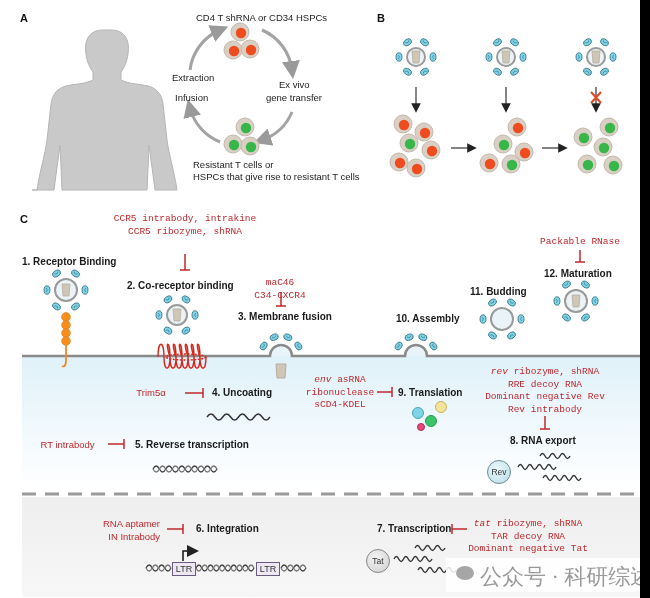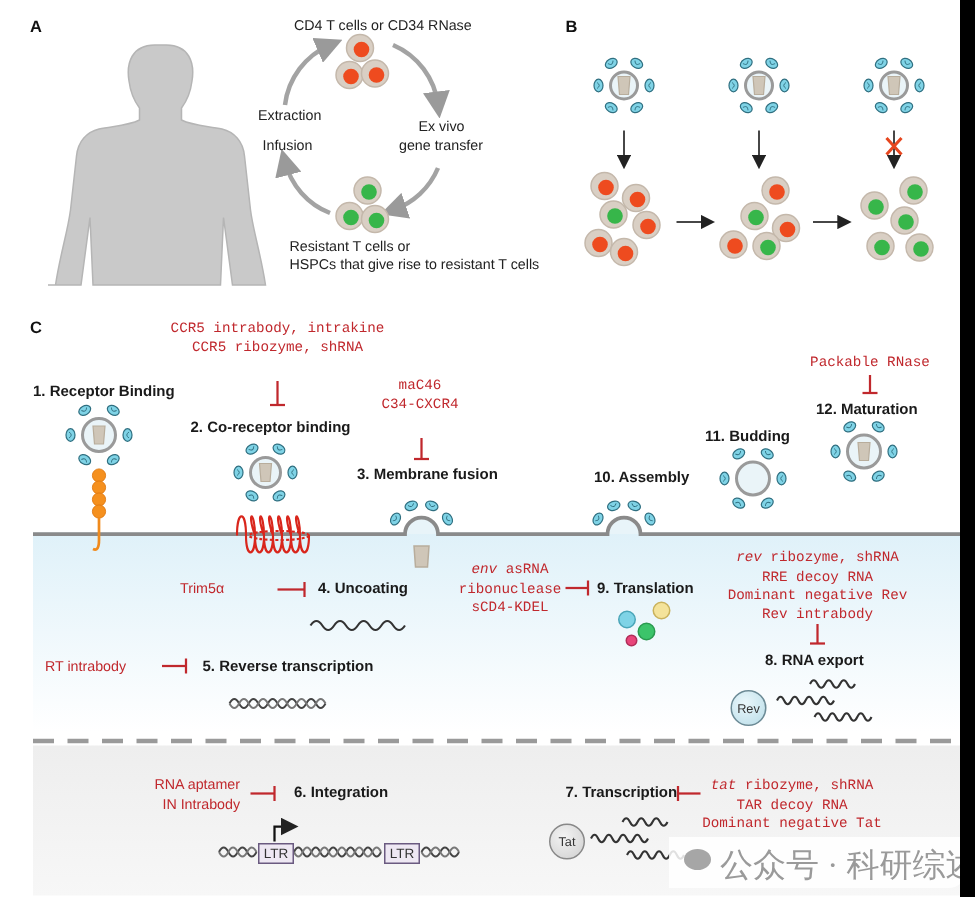--- a/index.html
+++ b/index.html
@@ -3,21 +3,21 @@
 <meta charset="utf-8">
 <style>
   html,body{margin:0;padding:0;background:#fff;}
   body{width:650px;height:598px;position:relative;overflow:hidden;font-family:"Liberation Sans",sans-serif;}
   .abs{position:absolute;}
   .lbl{font-size:9.5px;color:#222;white-space:nowrap;}
   .step{font-size:10px;font-weight:bold;color:#1a1a1a;white-space:nowrap;}
   .red{font-size:9.5px;color:#c0282d;white-space:nowrap;text-align:center;line-height:12.5px;}
   .panel{font-size:11px;font-weight:bold;color:#111;}
   .center{text-align:center;font-family:Liberation Mono, monospace;}
-  .right{text-align:left;}
+  .right{text-align:center;}
   svg{position:absolute;left:0;top:0;}
   .blackbar{position:absolute;right:0;top:0;width:10px;height:598px;background:#000;}
   .wm{position:absolute;left:446px;top:558px;width:200px;height:34px;background:rgba(255,255,255,0.85);border-radius:0 0 14px 0;}
   .wmtxt{position:absolute;left:480px;top:562px;font-size:22px;color:#9a9a9a;white-space:nowrap;font-family:Liberation Serif, serif;}
 </style>
 </head>
 <body>
 
 <svg id="gfx" width="650" height="598">
   <defs>
@@ -413,21 +413,21 @@
       <path d="M540,456 Q542.5,451 545,456 Q547.5,461 550,456 Q552.5,451 555,456 Q557.5,461 560,456 Q562.5,451 565,456 Q567.5,461 570,456" fill="none" stroke="#333" stroke-width="1.4"></path>
       <path d="M518,467 Q520.375,462 522.75,467 Q525.125,472 527.5,467 Q529.875,462 532.25,467 Q534.625,472 537,467 Q539.375,462 541.75,467 Q544.125,472 546.5,467 Q548.875,462 551.25,467 Q553.625,472 556,467" fill="none" stroke="#333" stroke-width="1.4"></path>
       <path d="M543,478 Q545.375,473 547.75,478 Q550.125,483 552.5,478 Q554.875,473 557.25,478 Q559.625,483 562,478 Q564.375,473 566.75,478 Q569.125,483 571.5,478 Q573.875,473 576.25,478 Q578.625,483 581,478" fill="none" stroke="#333" stroke-width="1.4"></path>
       <path d="M415,548 Q417.5,543 420,548 Q422.5,553 425,548 Q427.5,543 430,548 Q432.5,553 435,548 Q437.5,543 440,548 Q442.5,553 445,548" fill="none" stroke="#333" stroke-width="1.4"></path>
       <path d="M394,559 Q396.375,554 398.75,559 Q401.125,564 403.5,559 Q405.875,554 408.25,559 Q410.625,564 413,559 Q415.375,554 417.75,559 Q420.125,564 422.5,559 Q424.875,554 427.25,559 Q429.625,564 432,559" fill="none" stroke="#333" stroke-width="1.4"></path>
       <path d="M418,570 Q420.375,565 422.75,570 Q425.125,575 427.5,570 Q429.875,565 432.25,570 Q434.625,575 437,570 Q439.375,565 441.75,570 Q444.125,575 446.5,570 Q448.875,565 451.25,570 Q453.625,575 456,570" fill="none" stroke="#333" stroke-width="1.4"></path>
     </g>
 </svg>
 
 <div class="abs panel" style="left:20px;top:12px">A</div>
-<div class="abs lbl" style="left:196px;top:12px">CD4 T cells or CD34 RNase</div>
+<div class="abs lbl" style="left:196px;top:12px">CD4 T shRNA or CD34 HSPCs</div>
 <div class="abs lbl" style="left:172px;top:72px">Extraction</div>
 <div class="abs lbl" style="left:175px;top:92px">Infusion</div>
 <div class="abs lbl" style="left:279px;top:79px;">Ex vivo</div>
 <div class="abs lbl" style="left:266px;top:92px">gene transfer</div>
 <div class="abs lbl" style="left:193px;top:159px">Resistant T cells or</div>
 <div class="abs lbl" style="left:193px;top:171px">HSPCs that give rise to resistant T cells</div>
 
 <div class="abs panel" style="left:377px;top:12px">B</div>
 
 <div class="abs panel" style="left:20px;top:213px">C</div>
@@ -442,21 +442,21 @@
 <div class="abs step" style="left:510px;top:435px">8. RNA export</div>
 <div class="abs step" style="left:398px;top:387px">9. Translation</div>
 <div class="abs step" style="left:396px;top:313px">10. Assembly</div>
 <div class="abs step" style="left:470px;top:286px">11. Budding</div>
 <div class="abs step" style="left:544px;top:268px">12. Maturation</div>
 
 <div class="abs red center" style="left:110px;top:213px;width:150px">
   <div>CCR5 intrabody, intrakine</div>
   <div>CCR5 ribozyme, shRNA</div>
 </div>
-<div class="abs red center" style="left:240px;top:251px;width:80px">
+<div class="abs red center" style="left:240px;top:277px;width:80px">
   <div>maC46</div>
   <div>C34-CXCR4</div>
 </div>
 <div class="abs red center" style="left:535px;top:236px;width:90px">
   <div>Packable RNase</div>
 </div>
 <div class="abs red right" style="left:120px;top:387px;width:62px">
   <div>Trim5α</div>
 </div>
 <div class="abs red right" style="left:30px;top:439px;width:75px">

